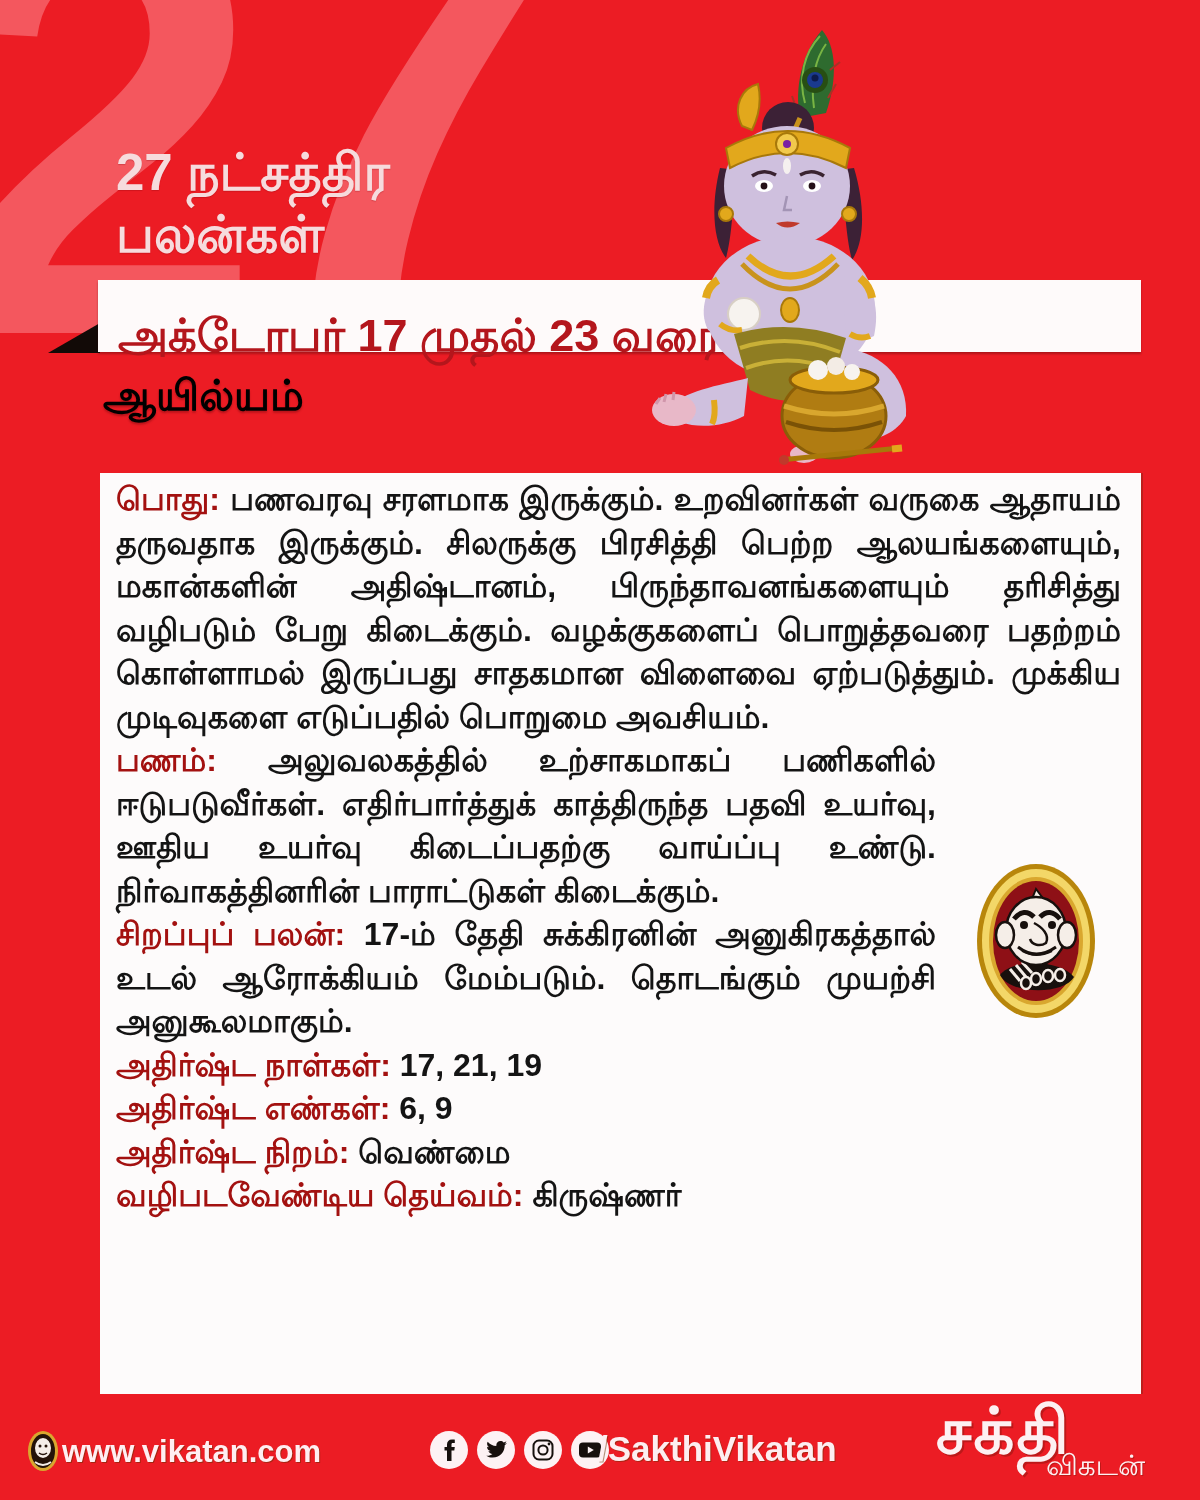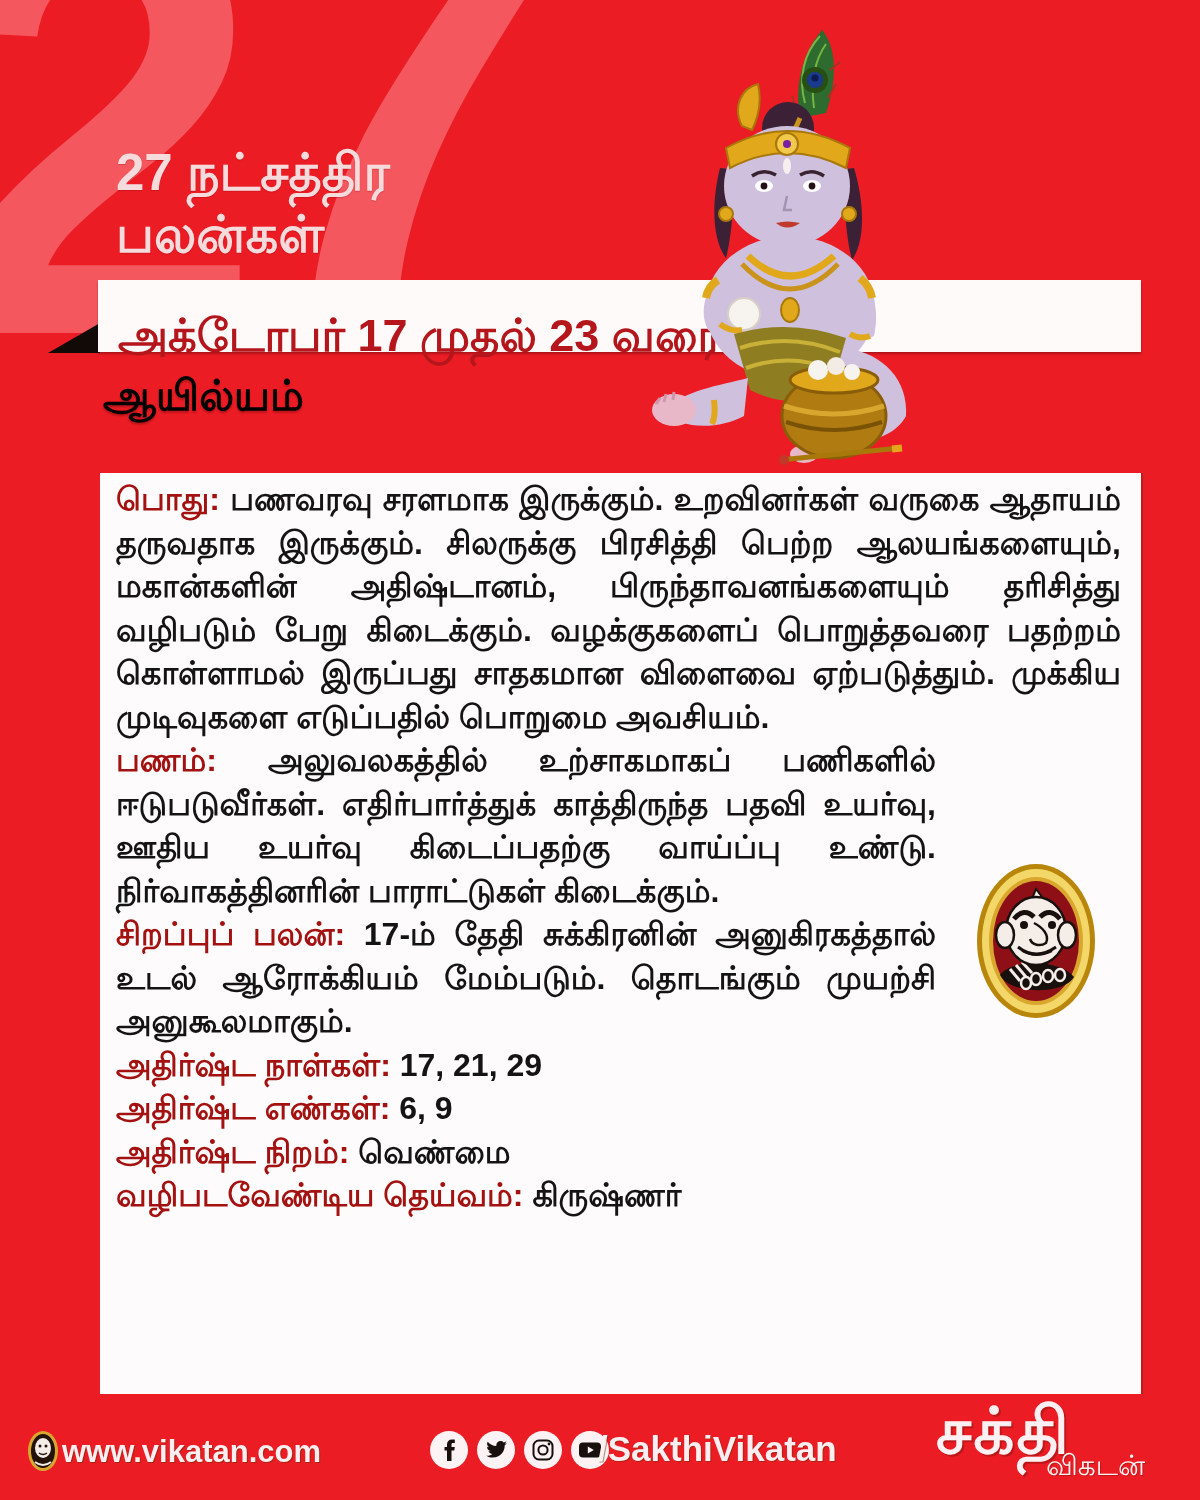--- a/index.html
+++ b/index.html
@@ -189,21 +189,21 @@
     <path d="M158,442 L278,430" stroke="#a8780a" stroke-width="5"></path>
     <circle cx="162" cy="442" r="5" fill="#c0392b"></circle>
     <path d="M270,431 L280,430" stroke="#e2a81c" stroke-width="7"></path>
   </svg>
 
   <div class="content-box">
     <div class="content-inner">
       <p><span class="lbl">பொது:</span><span> பணவரவு சரளமாக இருக்கும். உறவினர்கள் வருகை ஆதாயம் தருவதாக இருக்கும். சிலருக்கு பிரசித்தி பெற்ற ஆலயங்களையும், மகான்களின் அதிஷ்டானம், பிருந்தாவனங்களையும் தரிசித்து வழிபடும் பேறு கிடைக்கும். வழக்குகளைப் பொறுத்தவரை பதற்றம் கொள்ளாமல் இருப்பது சாதகமான விளைவை ஏற்படுத்தும். முக்கிய முடிவுகளை எடுப்பதில் பொறுமை அவசியம்.</span></p>
       <p><span class="mascot-spacer"></span><span class="lbl">பணம்:</span><span> அலுவலகத்தில் உற்சாகமாகப் பணிகளில் ஈடுபடுவீர்கள். எதிர்பார்த்துக் காத்திருந்த பதவி உயர்வு, ஊதிய உயர்வு கிடைப்பதற்கு வாய்ப்பு உண்டு. நிர்வாகத்தினரின் பாராட்டுகள் கிடைக்கும்.</span></p>
       <p><span class="lbl">சிறப்புப் பலன்:</span><span> 17-ம் தேதி சுக்கிரனின் அனுகிரகத்தால் உடல் ஆரோக்கியம் மேம்படும். தொடங்கும் முயற்சி அனுகூலமாகும்.</span></p>
-      <p class="lucky-row"><span class="lbl">அதிர்ஷ்ட நாள்கள்:</span><span> 17, 21, 29</span></p>
+      <p class="lucky-row"><span class="lbl">அதிர்ஷ்ட நாள்கள்:</span><span> 17, 21, 19</span></p>
       <p class="lucky-row"><span class="lbl">அதிர்ஷ்ட எண்கள்:</span><span> 6, 9</span></p>
       <p class="lucky-row"><span class="lbl">அதிர்ஷ்ட நிறம்:</span><span> வெண்மை</span></p>
       <p class="lucky-row"><span class="lbl">வழிபடவேண்டிய தெய்வம்:</span><span> கிருஷ்ணர்</span></p>
     </div>
   </div>
 
   <svg class="mascot" width="120" height="156" viewBox="0 0 120 156">
     <ellipse cx="60" cy="78" rx="59" ry="77" fill="#b8860b"></ellipse>
     <ellipse cx="60" cy="78" rx="54" ry="72" fill="#f3d768"></ellipse>
     <ellipse cx="60" cy="78" rx="47" ry="64" fill="#d9a72e"></ellipse>

